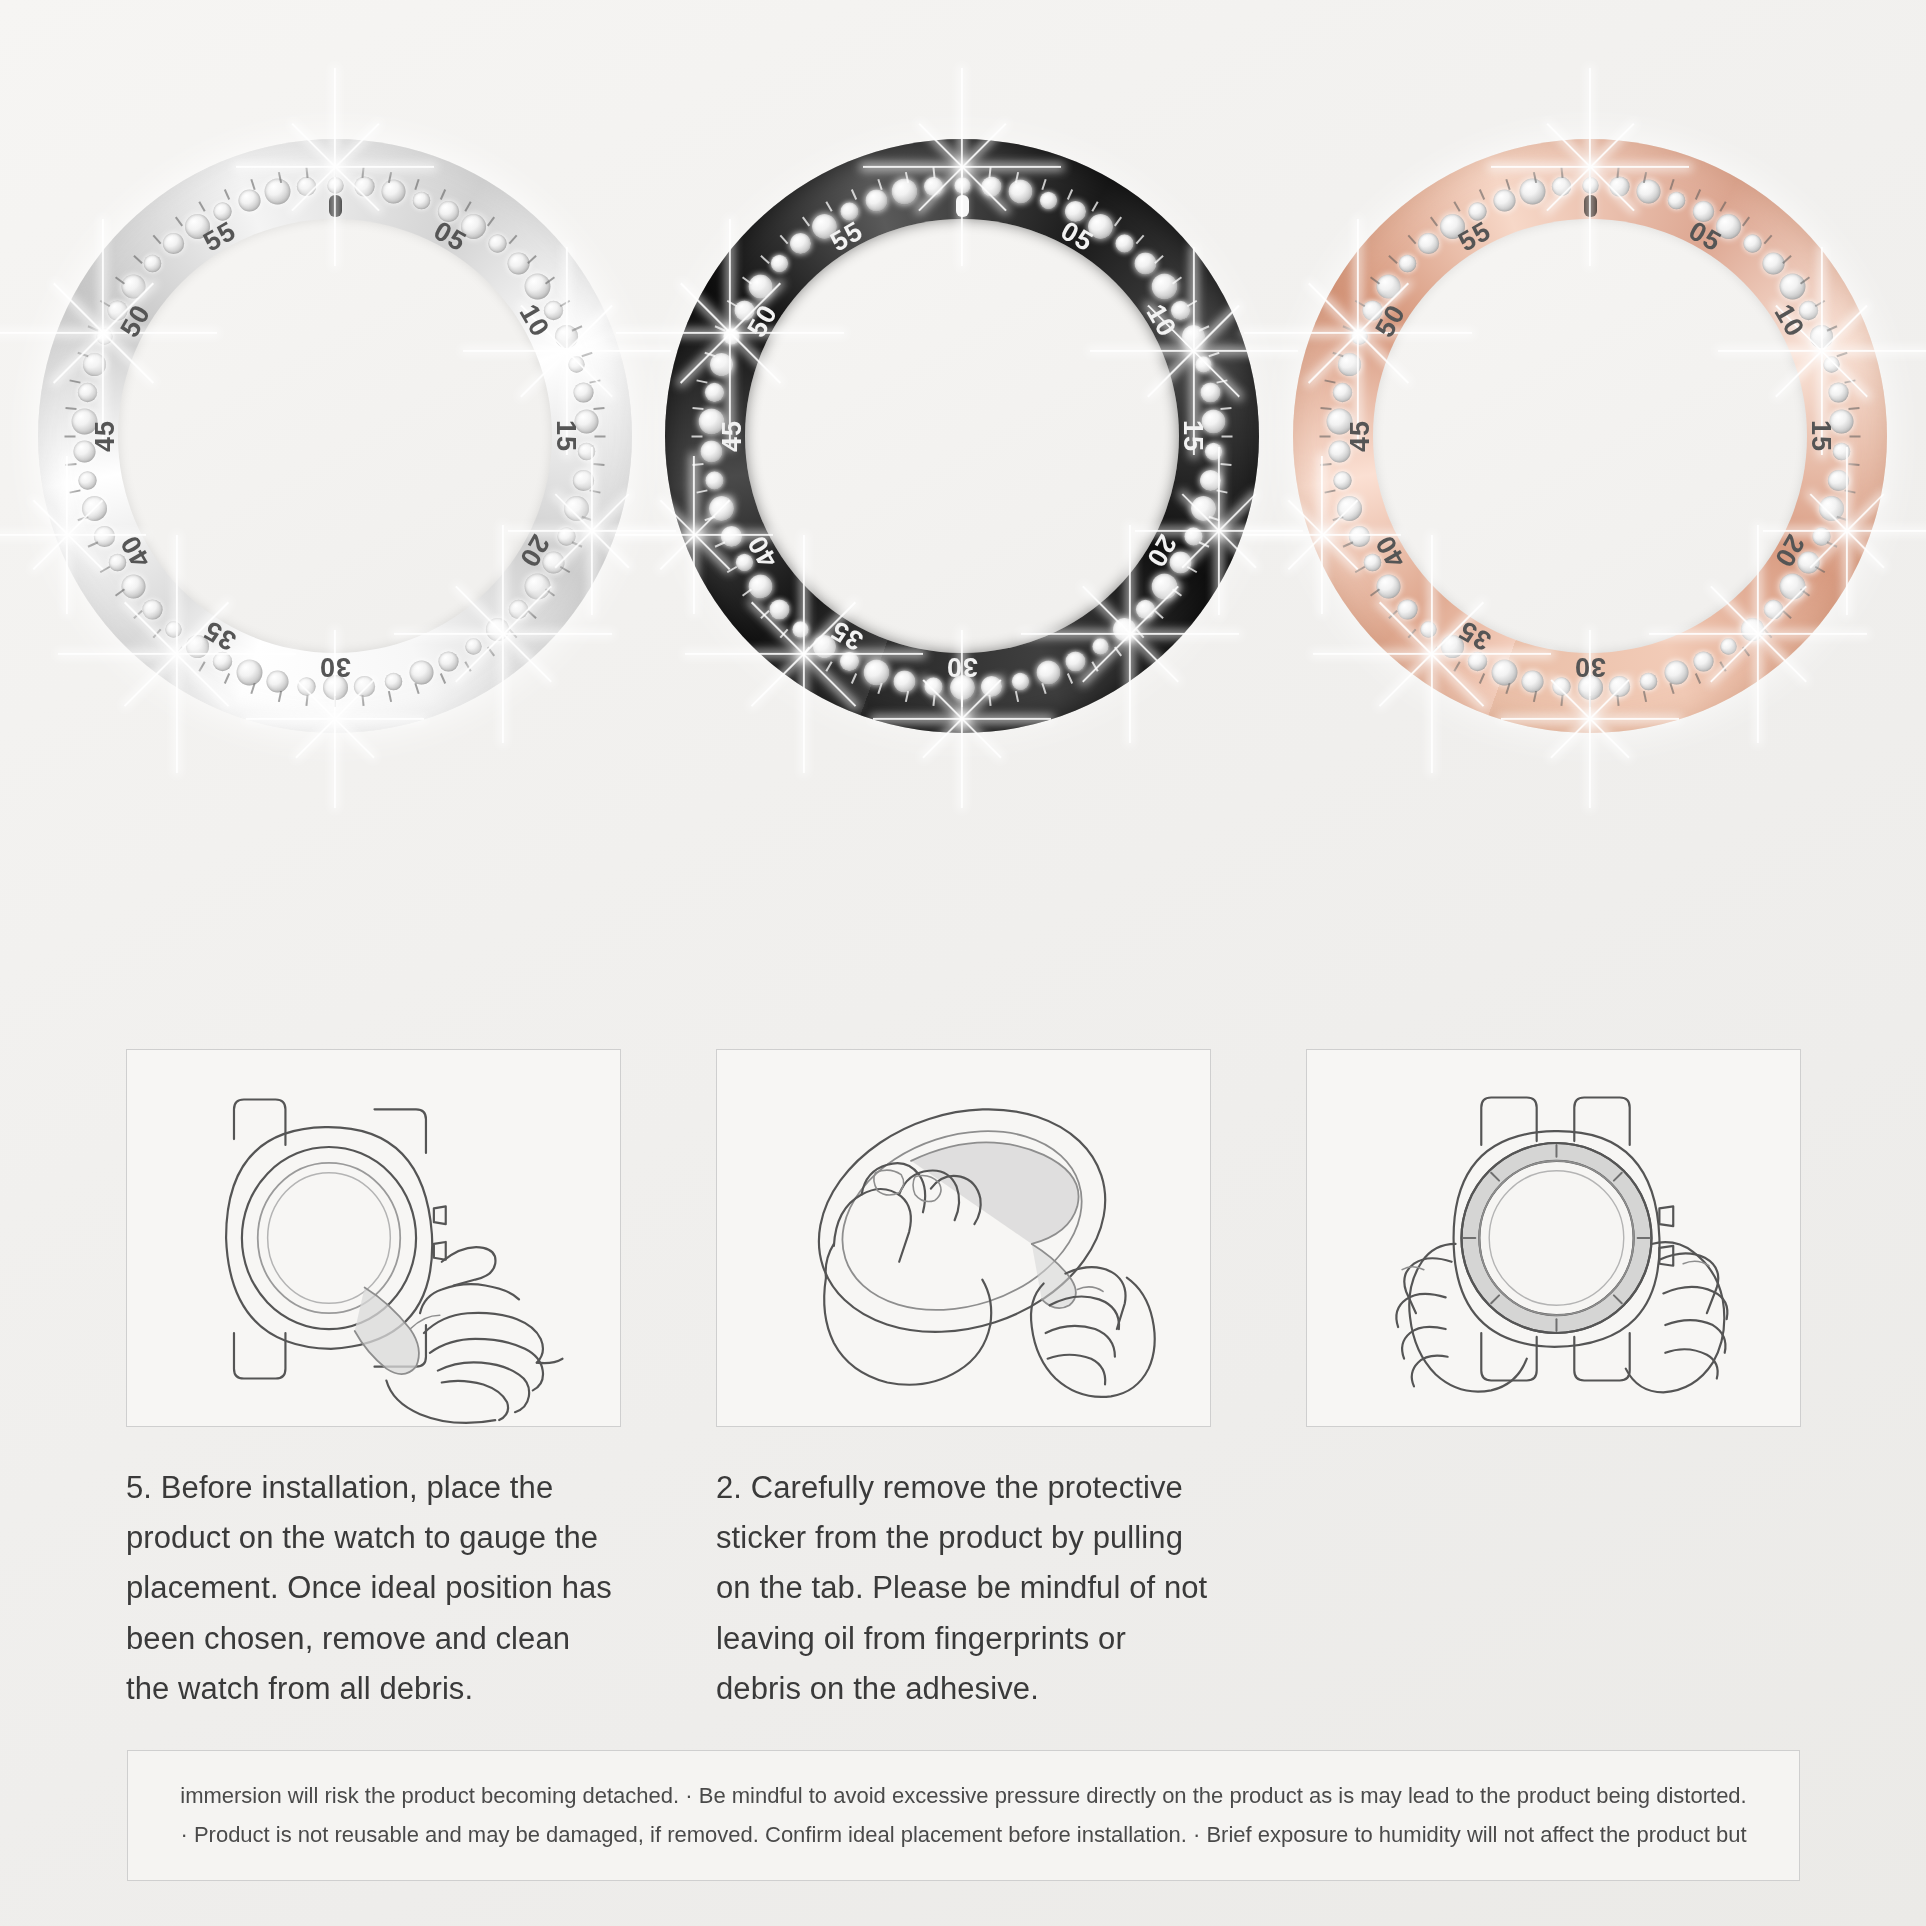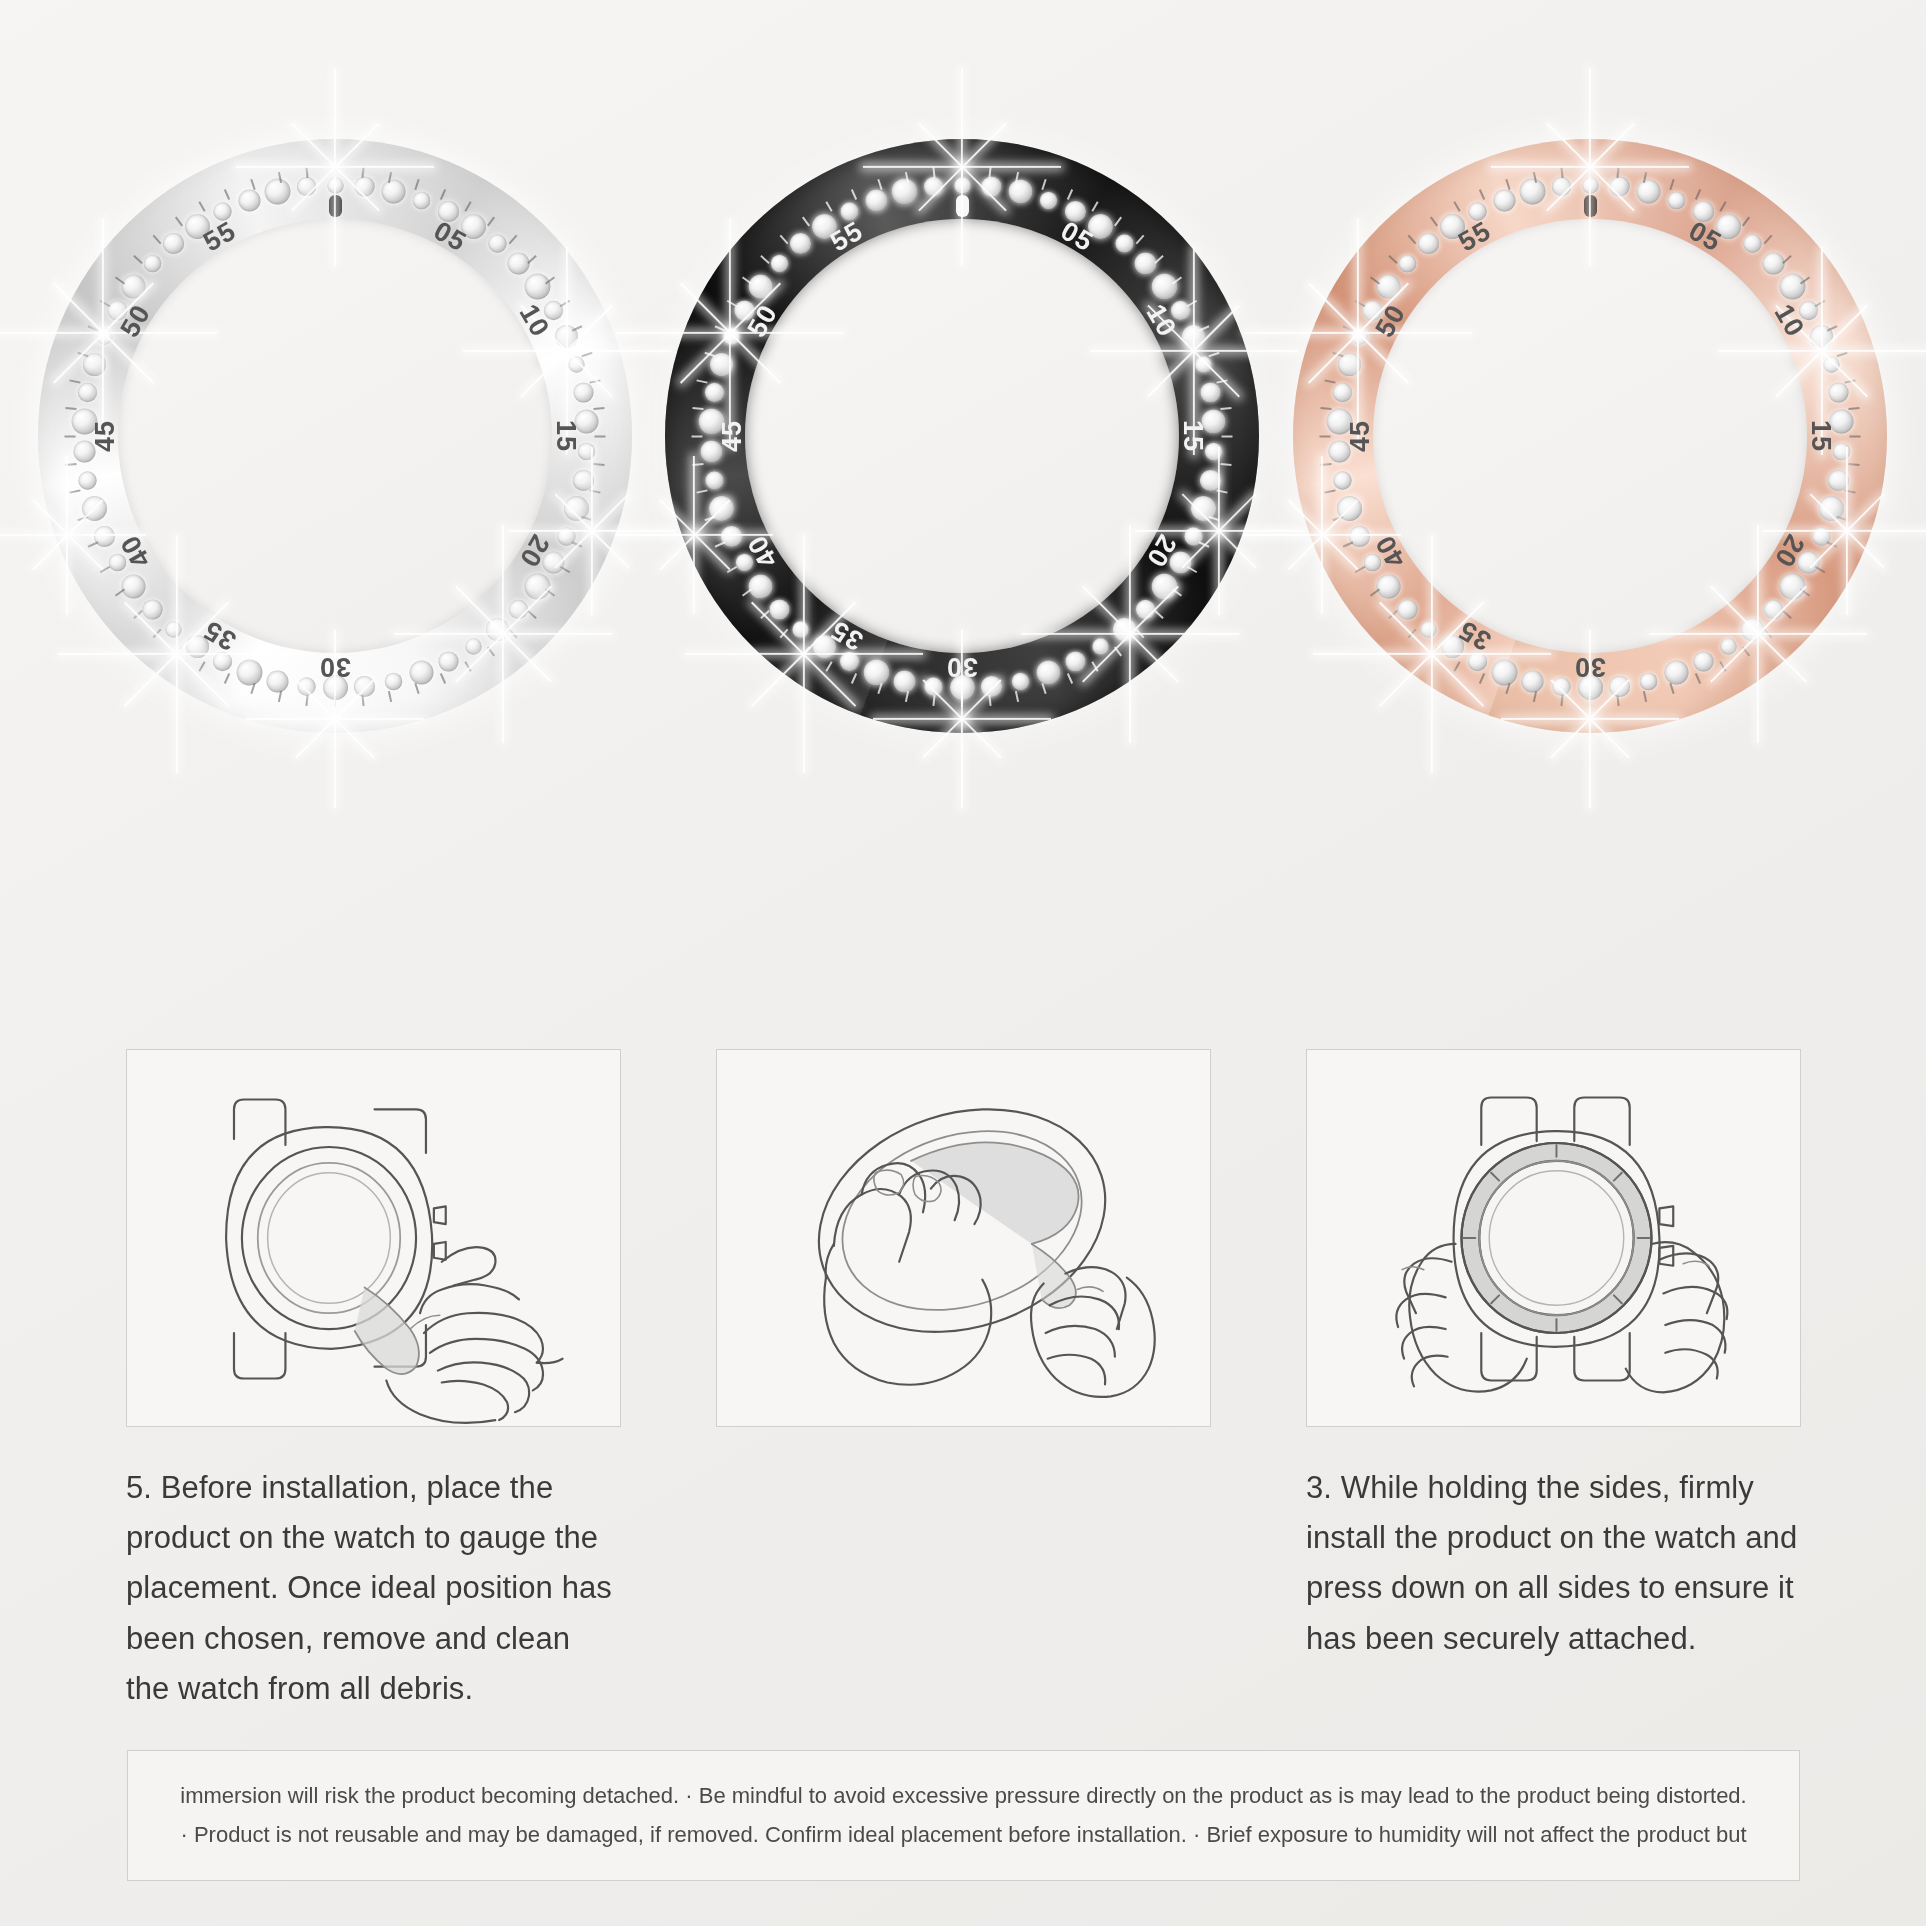--- a/index.html
+++ b/index.html
@@ -756,20 +756,21 @@
             <g>
               <path d="M352 226 Q378 214 398 224 Q416 234 412 256 L404 282"></path>
               <path d="M336 258 Q362 244 386 252 Q408 260 406 282"></path>
               <path d="M332 286 Q356 274 382 282 Q402 290 402 310"></path>
               <path d="M334 312 Q356 304 378 312 Q394 320 392 338"></path>
               <path d="M330 236 Q314 252 318 280 Q322 312 342 332 Q366 354 398 350 Q424 346 436 322 Q446 300 440 272 Q434 244 414 230"></path>
               <path d="M364 242 Q378 236 390 244" stroke="#8e8e8e" stroke-width="1.6"></path>
             </g>
           </svg>
         </div>
+        <div class="step-text">2. Carefully remove the protective sticker from the product by pulling on the tab. Please be mindful of not leaving oil from fingerprints or debris on the adhesive.</div>
       </div>
 
       <div class="step">
         <div class="step-frame">
           <svg width="495" height="378" viewBox="0 0 500 382" fill="none" stroke="#555" stroke-width="2.2" stroke-linecap="round" stroke-linejoin="round">
 
             <g>
               <path d="M176 96 L176 58 Q176 48 186 48 L222 48 Q232 48 232 58 L232 92"></path>
               <path d="M270 92 L270 58 Q270 48 280 48 L316 48 Q326 48 326 58 L326 96"></path>
               <path d="M176 286 L176 324 Q176 334 186 334 L222 334 Q232 334 232 324 L232 290"></path>
@@ -808,21 +809,20 @@
             <g>
               <path d="M356 212 Q382 200 402 210 Q420 220 414 240 L404 266"></path>
               <path d="M360 246 Q388 234 410 244 Q428 252 424 272"></path>
               <path d="M362 278 Q388 268 410 278 Q426 288 422 306"></path>
               <path d="M362 306 Q384 298 404 308 Q418 316 414 332"></path>
               <path d="M348 196 Q372 190 390 204 Q414 222 420 252 Q426 288 410 316 Q392 344 360 346 Q334 346 322 322"></path>
               <path d="M380 216 Q394 210 406 218" stroke="#8e8e8e" stroke-width="1.6"></path>
             </g>
           </svg>
         </div>
-        <div class="step-text">3. While holding the sides, firmly install the product on the watch and press down on all sides to ensure it has been securely attached.</div>
       </div>
 
     </div>
   </div>
 
   <div class="notebox">
     <div class="noteline">immersion will risk the product becoming detached.   ·  Be mindful to avoid excessive pressure directly on the product as is may lead to the product being distorted.</div>
     <div class="noteline">· Product is not reusable and may be damaged, if removed. Confirm ideal placement before installation.    · Brief exposure to humidity will not affect the product but</div>
   </div>
 

